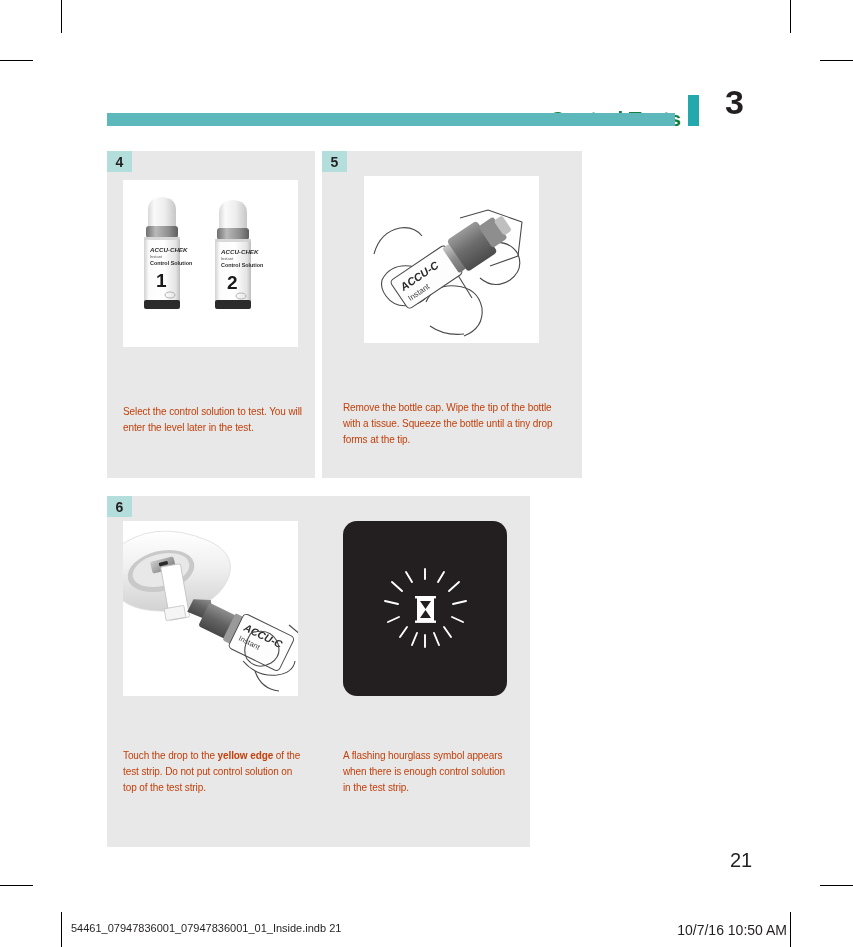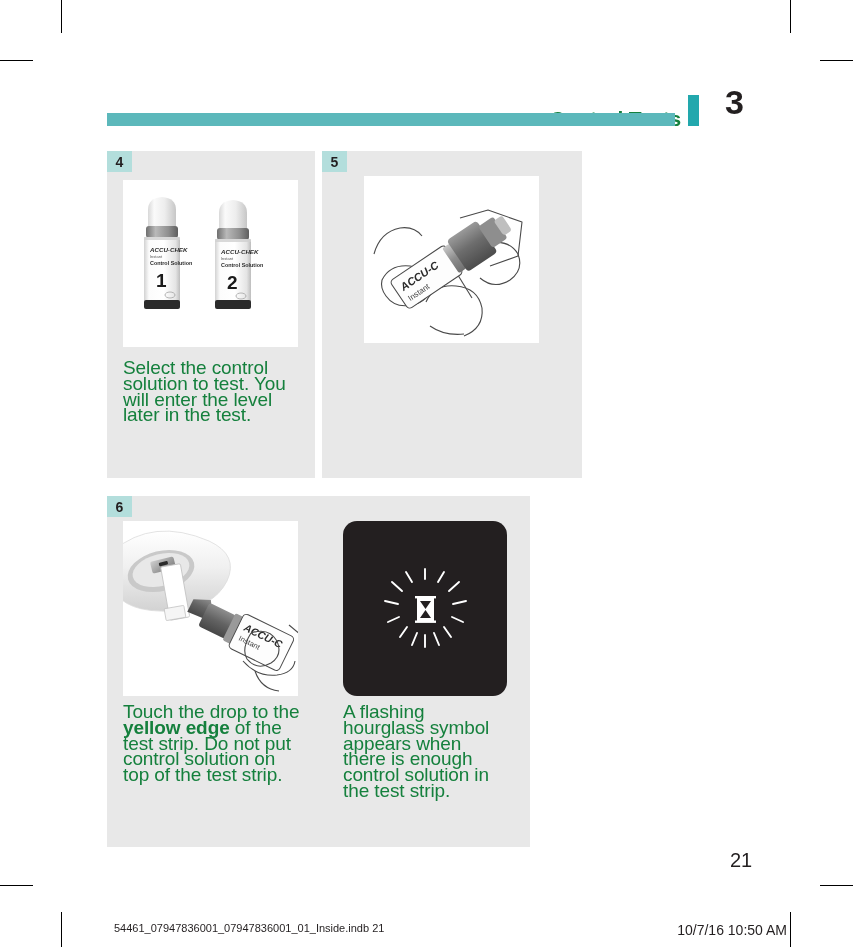--- a/index.html
+++ b/index.html
@@ -91,25 +91,26 @@
     position: absolute;
     background: #ffffff;
     overflow: hidden;
   }
   .fig-4 { left: 16px; top: 29px; width: 175px; height: 167px; }
   .fig-5 { left: 42px; top: 25px; width: 175px; height: 167px; }
   .fig-6a { left: 16px; top: 25px; width: 175px; height: 175px; }
 
   .caption {
     position: absolute;
-    font-size: 19px;
+    font-size: 10px;
     line-height: 15.8px;
-    color: #15803d;
+    color: #c2410c;
     font-stretch: condensed;
     letter-spacing: -0.1px;
+    margin-top: 44px;
   }
   .cap-4 { left: 16px; top: 209px; width: 182px; }
   .cap-5 { left: 21px; top: 205px; width: 228px; }
   .cap-6a { left: 16px; top: 208px; width: 180px; }
   .cap-6b { left: 236px; top: 208px; width: 166px; }
   .caption b { font-weight: bold; }
 
   
   .meter-screen {
     position: absolute;
@@ -127,21 +128,20 @@
     color: #231f20;
   }
 
   
   .footer-left {
     position: absolute;
     left: 71px; top: 922px;
     font-size: 11px;
     color: #231f20;
     white-space: nowrap;
-    margin-left: 43px;
   }
   .footer-right {
     position: absolute;
     right: 66px; top: 922px;
     font-size: 14px;
     color: #231f20;
     white-space: nowrap;
   }
 
   svg { display: block; }
@@ -256,20 +256,21 @@
         <rect x="86" y="70" width="9" height="30" rx="2" fill="url(#bneck)"></rect>
         <rect x="94" y="66" width="36" height="38" rx="4" fill="url(#tipg)"></rect>
         <rect x="128" y="72" width="18" height="26" rx="3" fill="#8e8e8e"></rect>
         <rect x="144" y="76" width="10" height="18" rx="3" fill="#bfbfbf"></rect>
         <text x="30" y="84" font-family="'Liberation Sans',sans-serif" font-size="11" font-weight="bold" font-style="italic" fill="#2b2b2b">ACCU-C</text>
         <text x="30" y="96" font-family="'Liberation Sans',sans-serif" font-size="8" fill="#444">Instant</text>
       </g>
     </svg>
   </div>
 
+  <div class="caption cap-5">Remove the bottle cap. Wipe the tip of the bottle with a tissue. Squeeze the bottle until a tiny drop forms at the tip.</div>
 </div>
 
 <div class="panel panel-6">
   <div class="step-badge">6</div>
 
   <div class="figure fig-6a">
     <svg width="175" height="175" viewBox="0 0 175 175">
       <defs>
         <linearGradient id="meterg" x1="0" y1="0" x2="0" y2="1">
           <stop offset="0%" stop-color="#ffffff"></stop>

